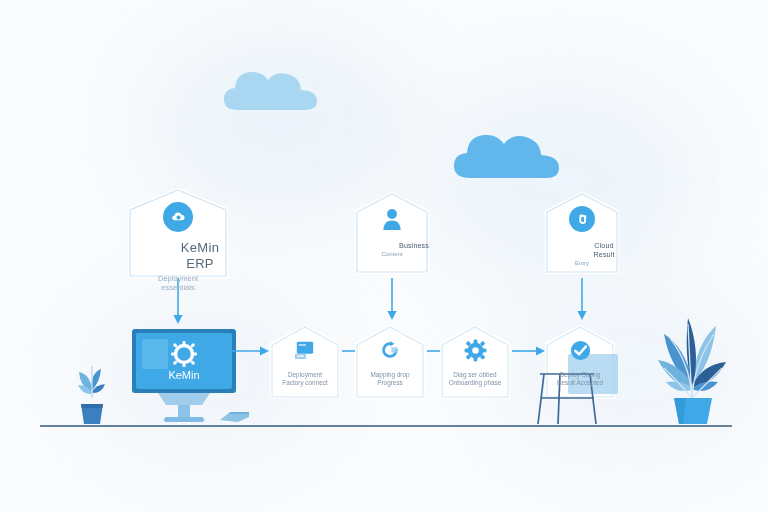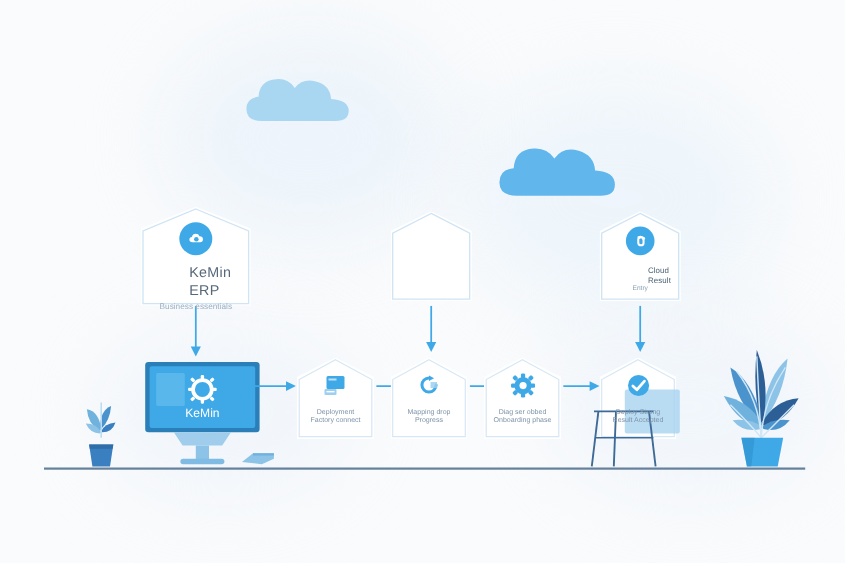--- a/index.html
+++ b/index.html
@@ -35,21 +35,21 @@
     clip-path:polygon(50% 0%,100% 22%,100% 100%,0% 100%,0% 22%);
     background:#ffffff;
     border:0;
   }
   .hex-outline{position:absolute;left:0;top:0;}
   .hex-inner{position:relative;z-index:3;display:flex;flex-direction:column;
     align-items:center;width:100%;padding-top:14px;box-sizing:border-box;}
   .hex-ico{width:26px;height:26px;border-radius:50%;background:#3fa9e8;
     display:flex;align-items:center;justify-content:center;}
   .hex-ico svg{display:block;}
-  .hex-t1{font-size:7.2px;color:#4a5f72;margin-top:9px;text-align:left;
+  .hex-t1{font-size:7.2px;color:#4a5f72;margin-top:9px;text-align:center;
     line-height:1.25;letter-spacing:.1px;max-width:70px;margin-left:44px;}
   .hex-t2{font-size:6px;color:#8aa0b4;margin-top:1px;text-align:center;
     line-height:1.25;max-width:70px;}
 
   
   .hex.big{width:100px;height:90px;}
   .hex.big .hex-shape{width:100px;height:90px;}
   .hex.big .hex-ico{width:30px;height:30px;}
   .hex.big .hex-t1{font-size:13px;color:#56687a;margin-top:8px;letter-spacing:.3px;}
   .hex.big .hex-t2{font-size:7.5px;color:#9bb0c4;}
@@ -99,29 +99,39 @@
       <path d="M50 2 L98 22 L98 88 L2 88 L2 22 Z" fill="none" stroke="#cfe4f4" stroke-width="1.2"></path>
     </svg>
     <div class="hex-inner">
       <div class="hex-ico">
         <svg width="19" height="19" viewBox="0 0 24 24">
           <path d="M7.5 15.5 Q4 15.5 4 12.4 Q4 9.6 7 9.4 Q7.6 5.8 11.4 5.8 Q14.6 5.8 15.6 8.6 Q19.6 8.6 19.6 12 Q19.6 15.5 16.2 15.5 Z" fill="#ffffff"></path>
           <circle cx="12" cy="12" r="2.6" fill="#3fa9e8"></circle>
         </svg>
       </div>
       <div class="hex-t1">KeMin ERP</div>
-      <div class="hex-t2">Business essentials</div>
+      <div class="hex-t2">Deployment essentials</div>
     </div>
   </div>
 
   <div class="hex" style="left:355px;top:192px;">
     <div class="hex-shape"></div>
     <svg class="hex-outline" width="74" height="82" viewBox="0 0 74 82">
       <path d="M37 2 L72 20 L72 80 L2 80 L2 20 Z" fill="none" stroke="#cfe4f4" stroke-width="1.2"></path>
     </svg>
+    <div class="hex-inner">
+      <div class="hex-ico" style="background:transparent;">
+        <svg width="22" height="24" viewBox="0 0 24 26">
+          <circle cx="12" cy="7.5" r="5.4" fill="#3fa9e8"></circle>
+          <path d="M2.6 25 Q2.6 14.5 12 14.5 Q21.4 14.5 21.4 25 Z" fill="#3fa9e8"></path>
+        </svg>
+      </div>
+      <div class="hex-t1">Business</div>
+      <div class="hex-t2">Content</div>
+    </div>
   </div>
 
   <div class="hex" style="left:545px;top:192px;">
     <div class="hex-shape"></div>
     <svg class="hex-outline" width="74" height="82" viewBox="0 0 74 82">
       <path d="M37 2 L72 20 L72 80 L2 80 L2 20 Z" fill="none" stroke="#cfe4f4" stroke-width="1.2"></path>
     </svg>
     <div class="hex-inner">
       <div class="hex-ico">
         <svg width="17" height="17" viewBox="0 0 24 24">

